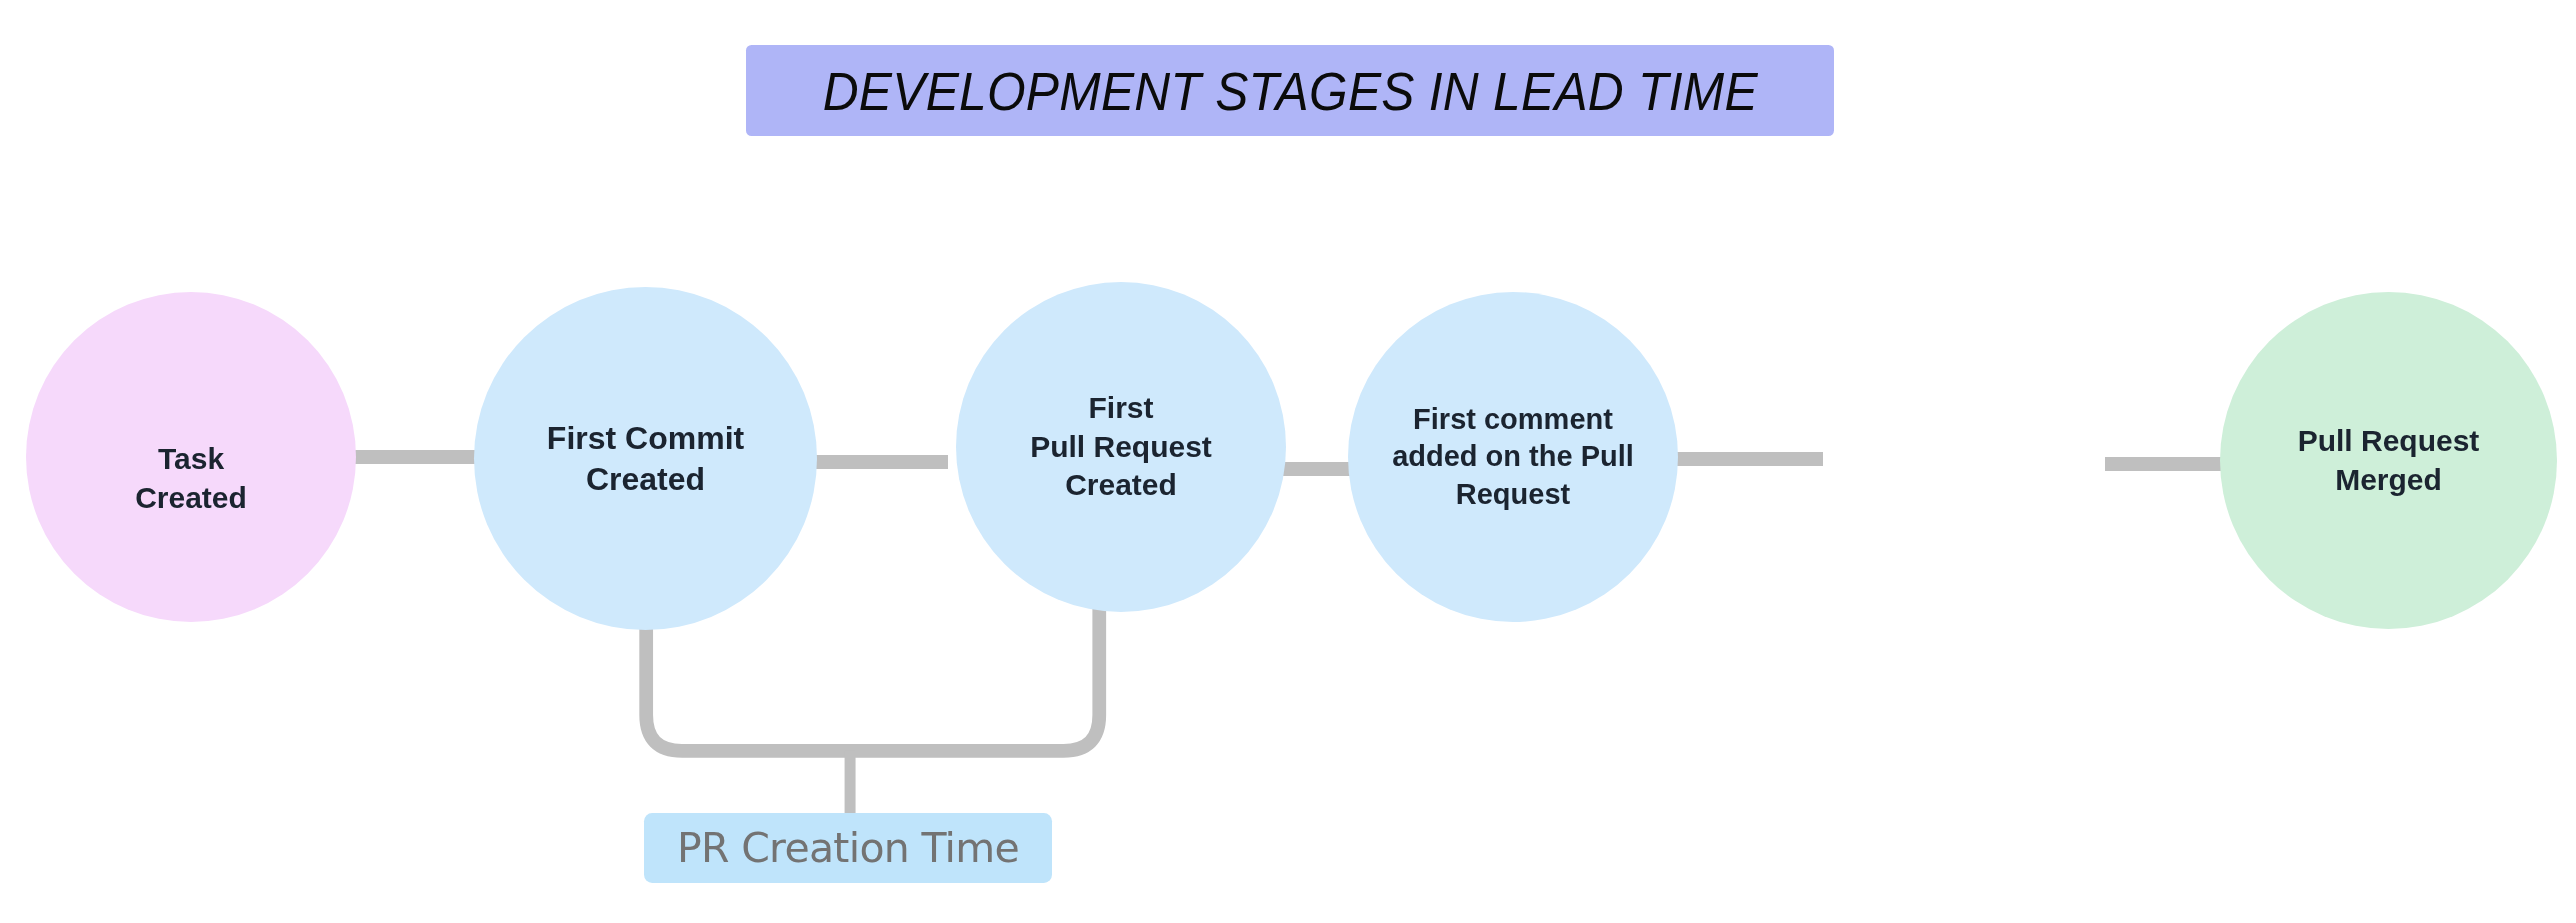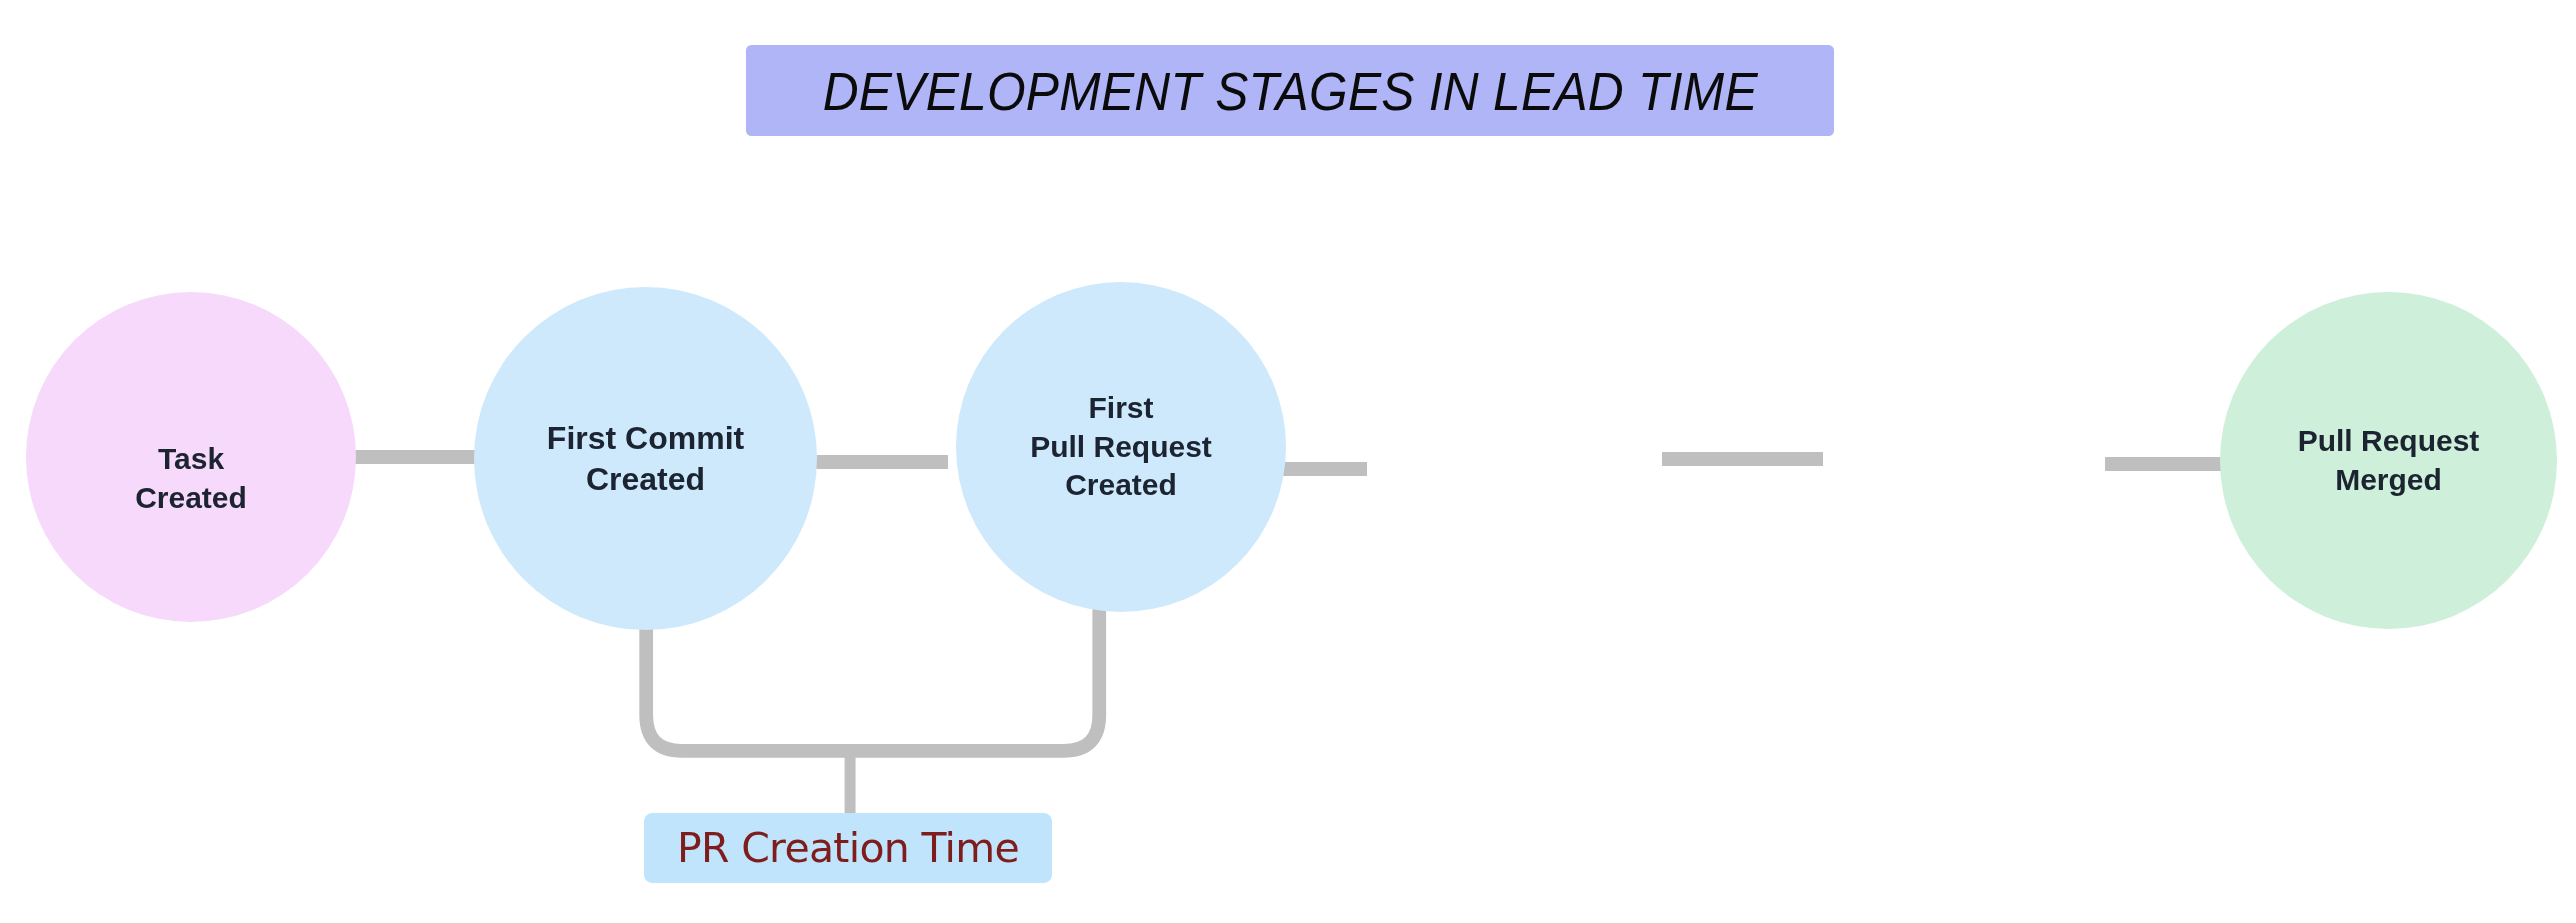--- a/index.html
+++ b/index.html
@@ -89,21 +89,21 @@
     border-radius: 8.2px;
     display: flex;
     align-items: center;
     justify-content: center;
     z-index: 3;
   }
   #pr-time-text {
     font-family: "DejaVu Sans", sans-serif;
     font-size: 41px;
     font-weight: 400;
-    color: #7f1d1d;
+    color: #737373;
     letter-spacing: -0.7px;
     white-space: nowrap;
   }
 </style>
 </head>
 <body>
 
 <div id="stage">
 
   <div id="title-banner">
@@ -130,20 +130,25 @@
     <span class="node-label" style="font-size:32px;">First Commit
 Created</span>
   </div>
 
   <div class="node" style="left:956px; top:282px; width:330px; height:330px; background:#cfe9fc;">
     <span class="node-label" style="font-size:30px;">First
 Pull Request
 Created</span>
   </div>
 
+  <div class="node" style="left:1348px; top:292px; width:330px; height:330px; background:#cfe9fc;">
+    <span class="node-label" style="font-size:29px;">First comment
+added on the Pull
+Request</span>
+  </div>
 
 
   <div class="node" style="left:2220px; top:292px; width:337px; height:337px; background:#ceefd9;">
     <span class="node-label" style="font-size:30px;">Pull Request
 Merged</span>
   </div>
 
   <div id="pr-time-label">
     <span id="pr-time-text">PR Creation Time</span>
   </div>

